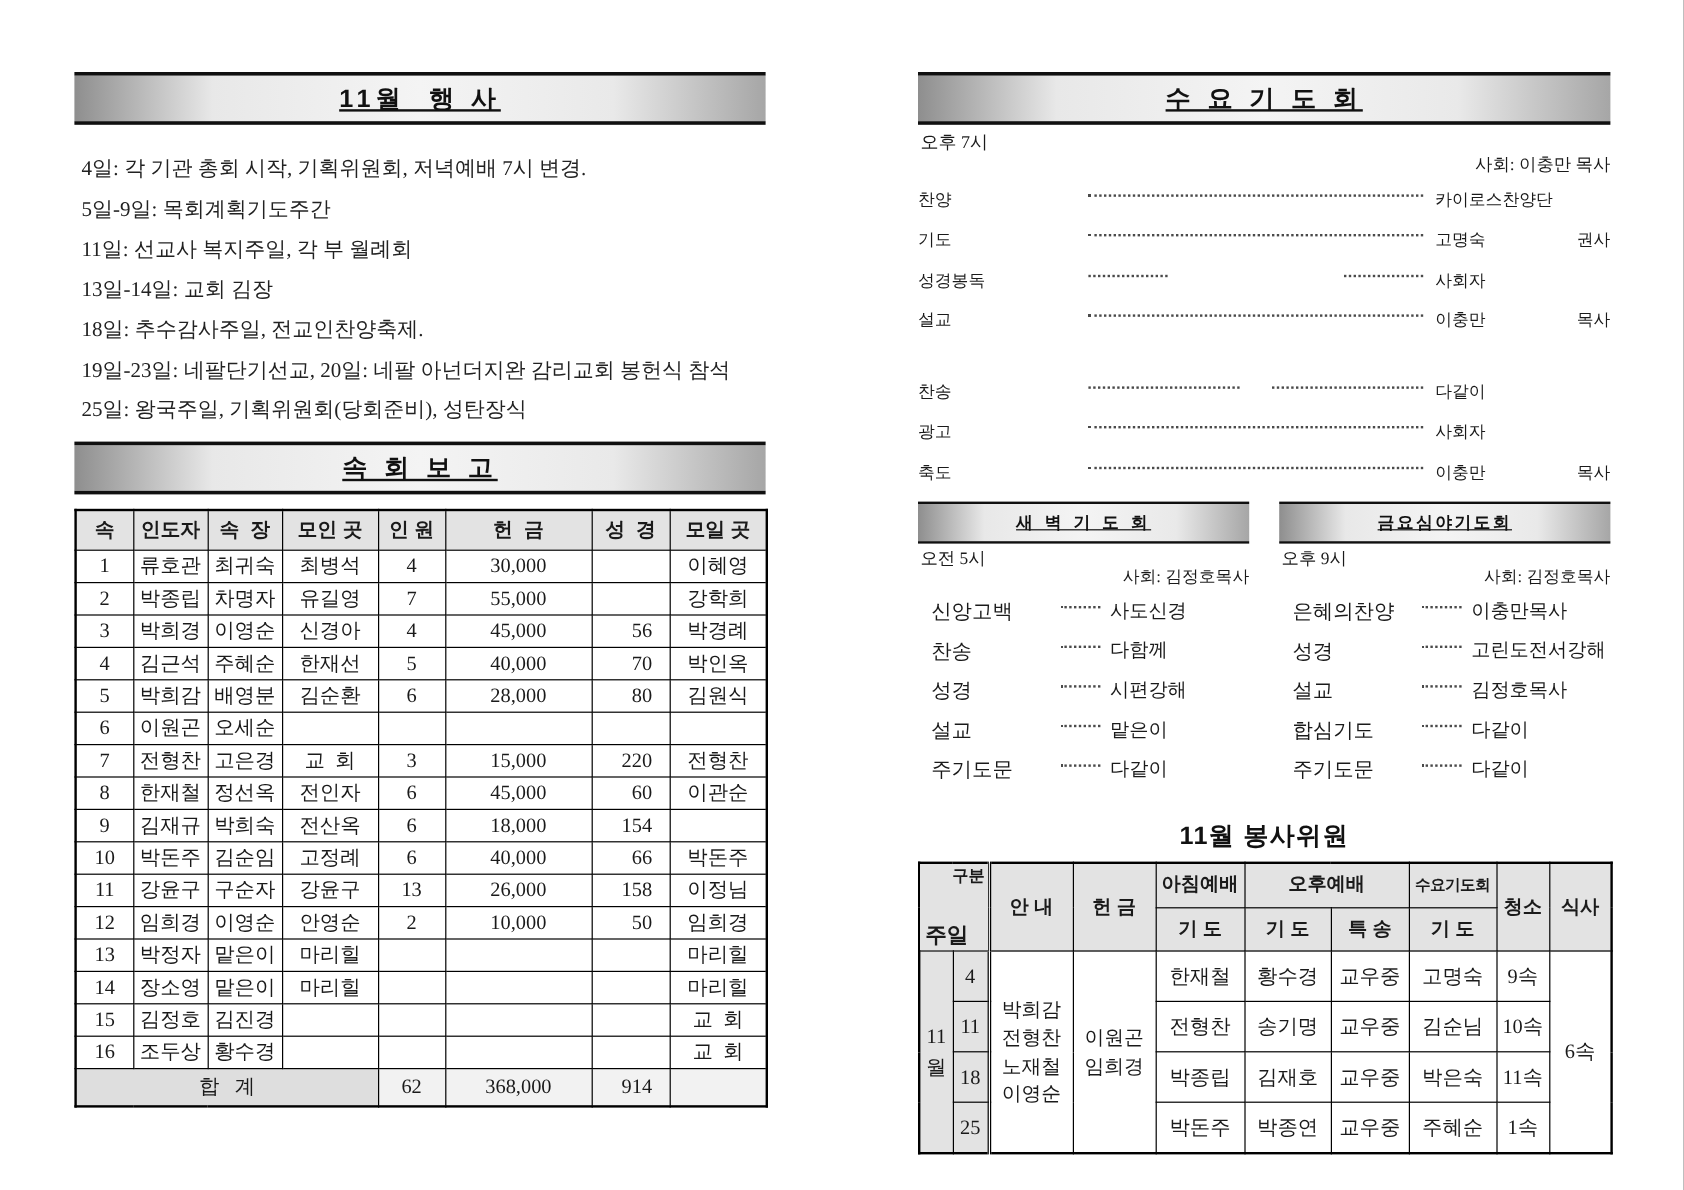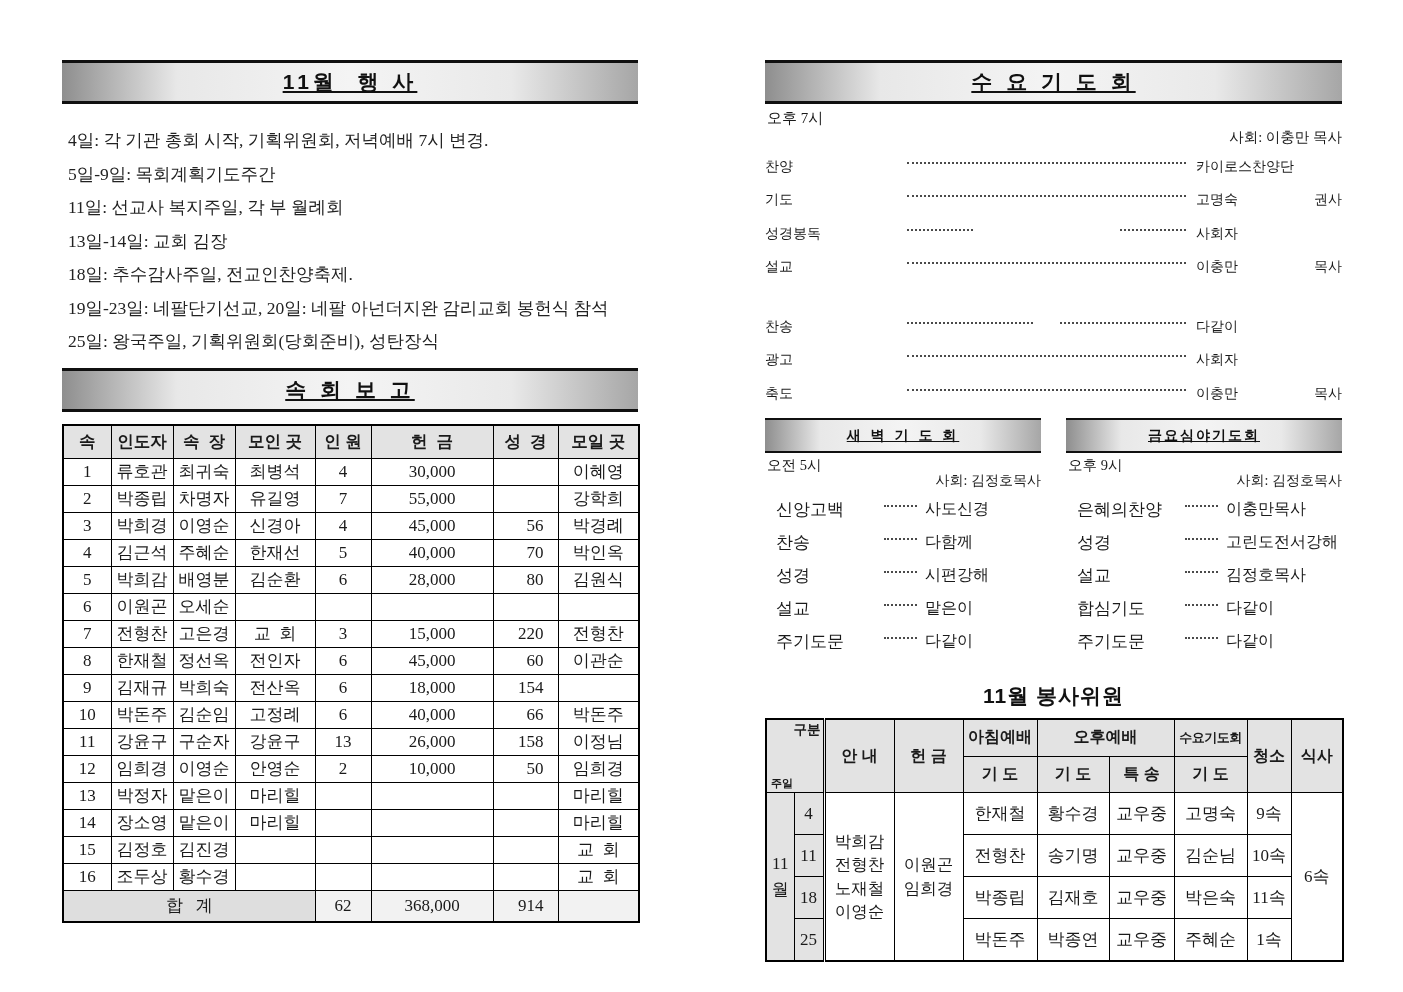--- a/index.html
+++ b/index.html
@@ -64,21 +64,21 @@
                 font-weight:bold;font-size:16px;height:23px;padding:0;white-space:pre;}
   table.comm th.small{font-size:13px;letter-spacing:-0.5px;}
   table.comm td{border:1px solid #000;text-align:center;font-size:17px;height:41px;padding:0;}
   table.comm td.gray{background:#e3e3e3;}
   table.comm .dbl{border-left:3px double #000;}
   table.comm td.month{word-break:break-all;line-height:1.5;font-size:17px;padding:0 2px;}
   table.comm td.names{font-size:16.5px;line-height:1.4;}
   th.corner{position:relative;padding:0;
      background-image:linear-gradient(to bottom right,transparent calc(50% - 1px),#222 calc(50% - 1px),#222 calc(50% + 1px),transparent calc(50% + 1px));}
   th.corner .c-top{position:absolute;top:1px;right:2px;font-size:13.5px;}
-  th.corner .c-bot{position:absolute;bottom:1px;left:4px;font-size:11px;}
+  th.corner .c-bot{position:absolute;bottom:1px;left:4px;font-size:18px;}
 </style>
 </head>
 <body>
 
 <div class="page">
 
   <div class="col-left">
     <div class="bar">
       <span>11월  행 사</span>
     </div>

